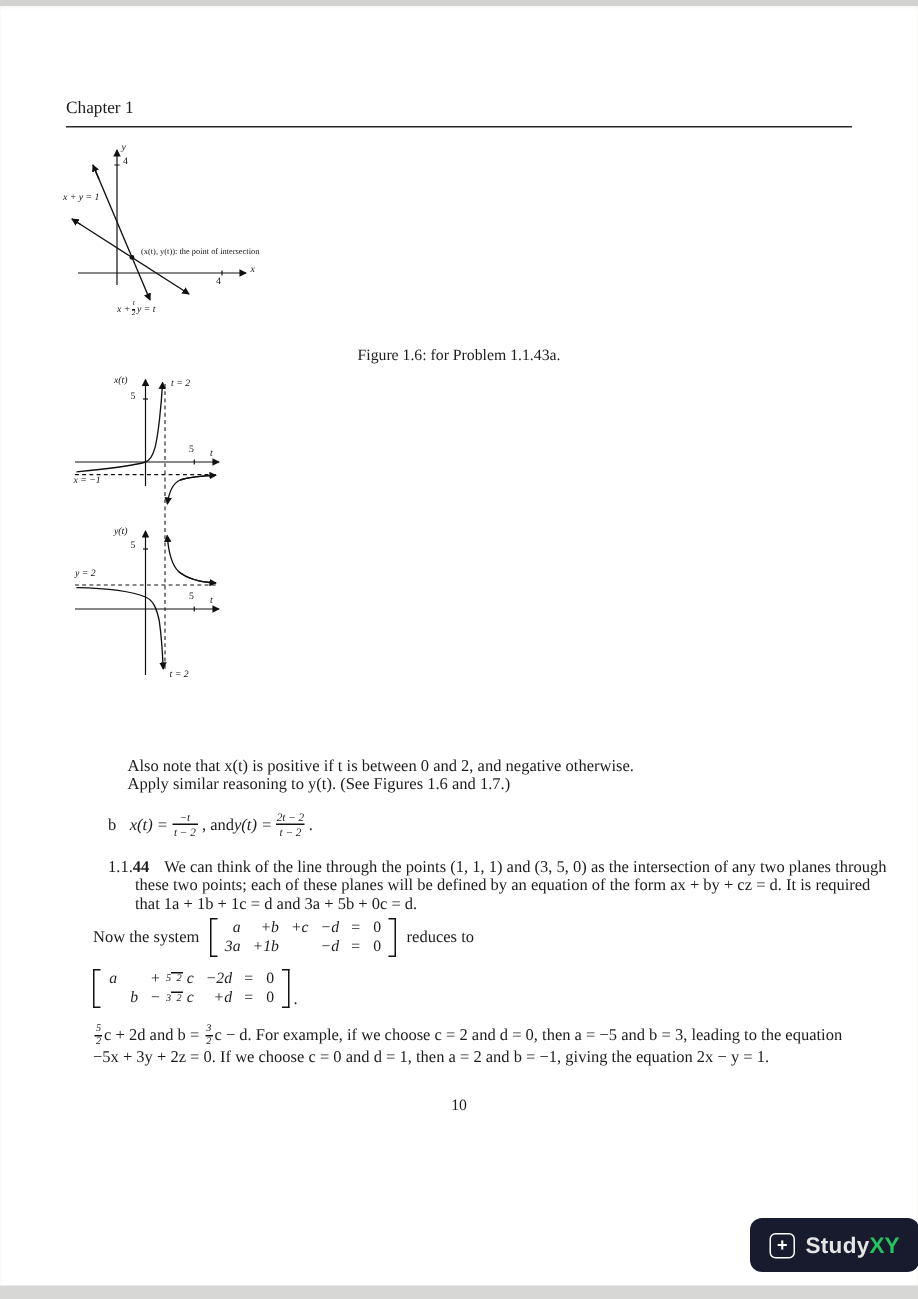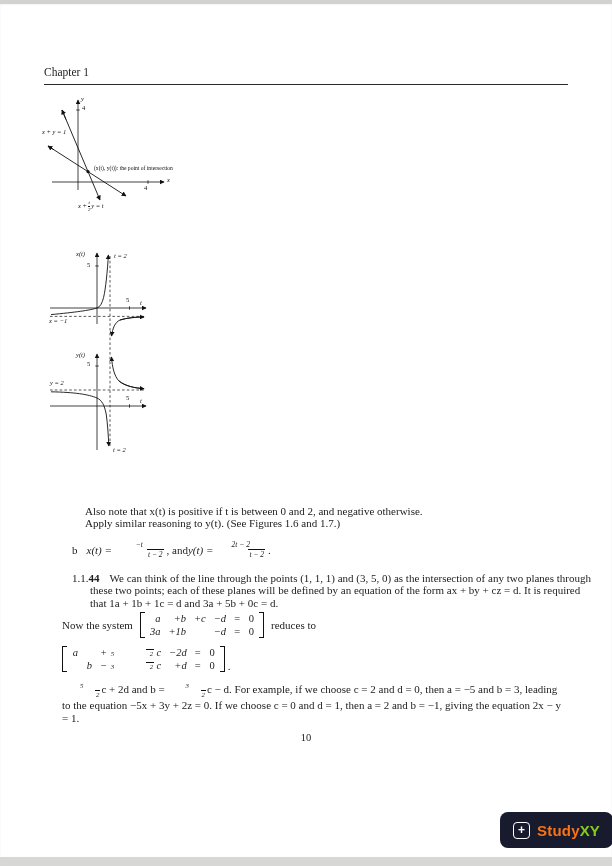--- a/index.html
+++ b/index.html
@@ -28,21 +28,21 @@
 
   
   .tinyfrac { display:inline-flex; flex-direction:column; text-align:center;
               vertical-align:middle; font-size:4.8px; line-height:1.25; margin:0 1px; }
   .tinyfrac .fd { border-top:0.7px solid #111; }
 
   
   .mfrac { display:inline-flex; flex-direction:column; text-align:center;
            vertical-align:middle; font-size:7.5px; line-height:1.2;
            font-style:italic; margin:0 3px; }
-  .mfrac .fd { border-top:0.8px solid #111; padding:0 1px;margin-left:32px; }
+  .mfrac .fd { border-top:0.8px solid #111; padding:0 1px; }
   .mfrac.xs { font-size:6.8px; margin:0 1px; }
 
   .itemb { display:flex; align-items:center; font-size:11px; }
   .itemb .bm { margin-right:9px; }
 
   .p44 { padding-left:18px; }
   .pnum { margin-left:-18px; margin-right:10px; }
   .pnum b { font-weight:bold; }
 
   .sysline { display:flex; align-items:center; gap:7px; font-size:11px; }
@@ -61,22 +61,22 @@
 
   .pageno { position:absolute; left:0; width:612px; text-align:center; font-size:10.5px; }
 
   .badge { position:absolute; display:flex; align-items:center; gap:7px;
            background:#171b2d; border-radius:8px; padding:0 13px;
            font-family:"Liberation Sans", sans-serif; font-weight:bold; font-size:15px;
            height:36px; box-sizing:border-box; cursor:pointer; }
   .plusbox { width:15px; height:15px; border:1.6px solid #fff; border-radius:4px;
              display:flex; align-items:center; justify-content:center;
              color:#fff; font-size:12px; line-height:1; font-weight:bold; }
-  .brand-study { color:#f97316; letter-spacing:0.2px; }
-  .brand-xy { color:#84cc16; margin-left:-4px; }
+  .brand-study { color:#e5e5e5; letter-spacing:0.2px; }
+  .brand-xy { color:#22c55e; margin-left:-4px; }
   .brandtxt { display:flex; gap:4px; }
 
   .scanedge { position:absolute; left:0; width:612px; }
 </style>
 </head>
 <body>
 
 <div class="page">
 
   <div class="scanedge" style="top:0; height:4px; background:#d2d2d0;"></div>
@@ -109,20 +109,21 @@
     <span class="lab" style="left:104px; top:89px;">4</span>
     <span class="lab it" style="left:127px; top:81px;">x</span>
     <span class="lab it" style="left:38px; top:104px;">
       <span>x +</span><span class="tinyfrac">
           <span class="fn">t</span>
           <span class="fd">2</span>
         </span><span>y = t</span>
     </span>
   </div>
 
+  <div class="caption" style="top:232px;">Figure 1.6: for Problem 1.1.43a.</div>
 
   <div class="fig" style="left:40px; top:250px; width:160px; height:218px;">
     <svg width="160" height="218" viewBox="0 0 160 218">
       <defs>
         <marker id="ah17" viewBox="0 0 8 8" refX="7" refY="4" markerWidth="5" markerHeight="5" orient="auto" markerUnits="userSpaceOnUse">
           <path d="M0,0 L8,4 L0,8 Z" fill="#111"></path>
         </marker>
       </defs>
 
       <line x1="70" y1="6" x2="70" y2="196" stroke="#111" stroke-width="0.7" stroke-dasharray="2.6 2.2"></line>

